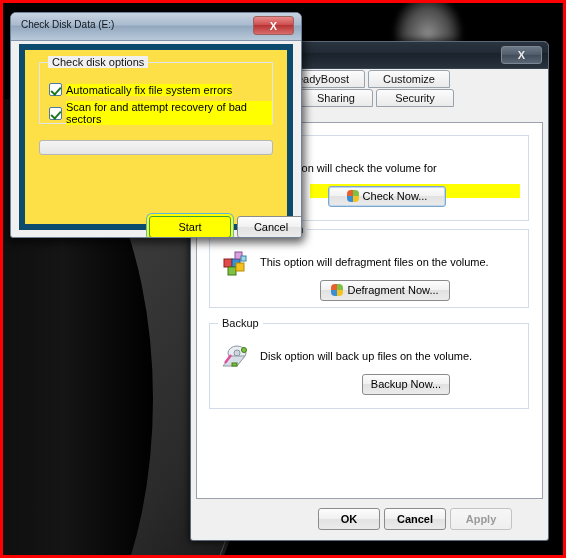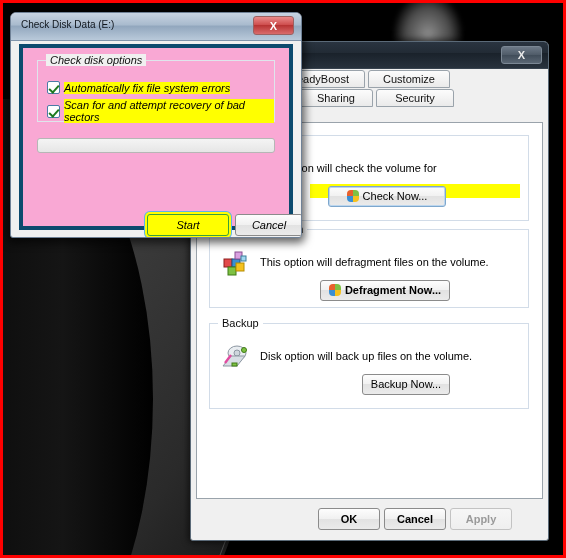--- a/index.html
+++ b/index.html
@@ -147,21 +147,21 @@
   }
   #chk-close{
     position:absolute; right:7px; top:3px; width:41px; height:19px;
     border:1px solid #9b6060; border-radius:3px;
     background:linear-gradient(180deg,#e98a8a 0%,#cf4f4f 45%,#b83434 50%,#d96b6b 100%);
     color:#fff; font-size:11px; font-weight:bold;
     display:flex; align-items:center; justify-content:center;
   }
   #chk-body{
     position:absolute; left:8px; top:31px; right:8px; bottom:7px;
-    background:#f9a8d4; border:4px solid #0c4a6e;font-style:italic;
+    background:#fde047; border:6px solid #0c4a6e;
   }
   #chk-optgrp{
     position:absolute; left:14px; top:12px; right:14px; height:62px;
     border:1px solid #dfe5ec;
   }
   #chk-optgrp .grp-title{ background:#f0f0f0; color:#111; top:-7px; left:8px; }
   .cbrow{ position:absolute; left:9px; display:flex; align-items:center; }
   .hl{ background:#ffff00; }
   .cbox{
     width:13px; height:13px; margin-right:4px; flex:none;
@@ -253,21 +253,21 @@
           <svg width="30" height="30" viewBox="0 0 30 30">
             <rect x="4" y="11" width="8" height="8" fill="#e24a4a" stroke="#8f1f1f"></rect>
             <rect x="12" y="11" width="8" height="8" fill="#3a8fd4" stroke="#1d5488"></rect>
             <rect x="8" y="19" width="8" height="8" fill="#7ec143" stroke="#3f7a17"></rect>
             <rect x="16" y="15" width="8" height="8" fill="#f5c11e" stroke="#b48c00"></rect>
             <rect x="15" y="4" width="7" height="7" fill="#d9a0e0" stroke="#8a4f92"></rect>
             <rect x="21" y="8" width="5" height="5" fill="#9fd6ef" stroke="#3a7e9c"></rect>
           </svg>
         </div>
         <div class="sect-text" style="left:50px; top:26px; width:260px;">This option will defragment files on the volume.</div>
-        <div class="winbtn sect-btn" style="left:110px; top:50px; width:130px; height:21px;font-weight:bold;">
+        <div class="winbtn sect-btn" style="left:110px; top:50px; width:130px; height:21px;">
           <span class="shield">
             <i class="q1"></i>
               <i class="q2"></i>
               <i class="q3"></i>
               <i class="q4"></i>
           </span>
           <span>Defragment Now...</span>
         </div>
       </div>
 

